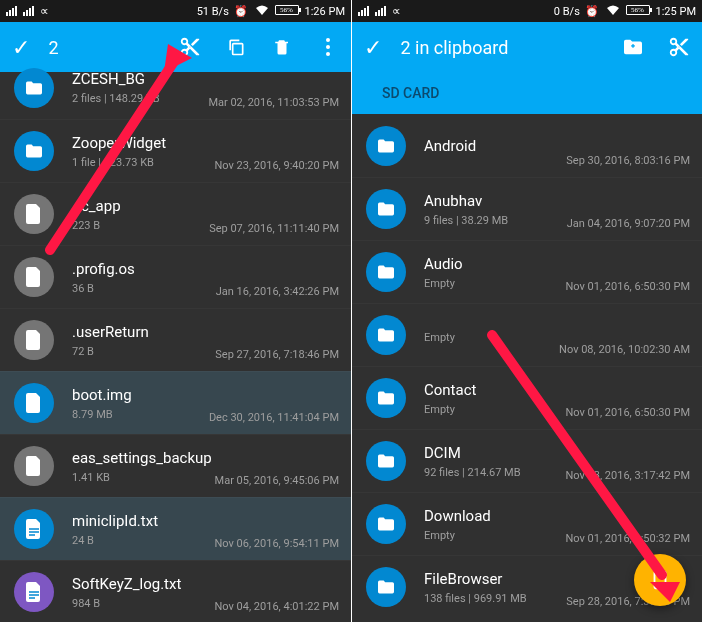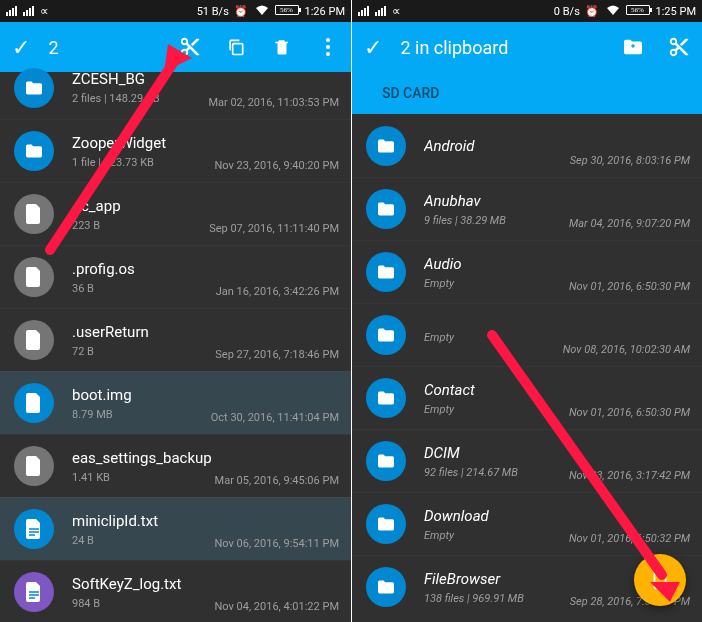--- a/index.html
+++ b/index.html
@@ -20,21 +20,21 @@
 
   .actionbar { height: 50px; background: #03a9f4; color: #fff; display: flex; align-items: center; padding: 0 12px; }
   .actionbar .title { font-size: 18px; margin-left: 18px; }
   .actionbar .icons { margin-left: auto; display: flex; gap: 24px; align-items: center; }
   .icon-btn { width: 22px; height: 22px; display: inline-flex; align-items: center; justify-content: center; cursor: pointer; }
   .check { font-size: 22px; }
 
   .tabbar { height: 42px; background: #03a9f4; color: #0c4a6e; display: flex; align-items: center; padding: 0 30px; font-size: 14px; font-weight: 500; }
 
   .list { position: absolute; top: 72px; left: 0; right: 0; bottom: 0; overflow: hidden; }
-  .phone2 .list { top: 114px; font-style: italic; }
+  .phone2 .list { top: 114px; }
 
   .item { height: 63px; display: flex; align-items: center; padding: 0 12px 0 14px; color: #fff; position: relative; }
   .item.selected { background: #37474f; justify-content: flex-end; }
   .item .avatar { width: 40px; height: 40px; border-radius: 50%; display: flex; align-items: center; justify-content: center; margin-right: 18px; flex-shrink: 0; }
   .av-blue { background: #0288d1; }
   .av-gray { background: #757575; }
   .av-purple { background: #7e57c2; }
   .item .texts { flex: 1; min-width: 0; }
   .item .name { font-size: 15px; color: #fff; white-space: nowrap; overflow: hidden; }
   .item .sub { font-size: 11px; color: #9e9e9e; margin-top: 4px; }
@@ -180,21 +180,21 @@
         <div class="item selected">
           <div class="avatar av-blue">
             <svg width="16" height="20" viewBox="0 0 16 20" fill="#fff">
               <path d="M2 0h8l4 4v14a2 2 0 01-2 2H2a2 2 0 01-2-2V2a2 2 0 012-2z"></path>
             </svg>
           </div>
           <div class="texts">
             <div class="name">boot.img</div>
             <div class="sub">8.79 MB</div>
           </div>
-          <div class="date">Oct 30, 2016, 11:41:04 PM</div>
+          <div class="date">Dec 30, 2016, 11:41:04 PM</div>
         </div>
         <div class="item">
           <div class="avatar av-gray">
             <svg width="16" height="20" viewBox="0 0 16 20" fill="#fff">
               <path d="M2 0h8l4 4v14a2 2 0 01-2 2H2a2 2 0 01-2-2V2a2 2 0 012-2z"></path>
             </svg>
           </div>
           <div class="texts">
             <div class="name">eas_settings_backup</div>
             <div class="sub">1.41 KB</div>
@@ -305,21 +305,21 @@
         <div class="item">
           <div class="avatar av-blue">
             <svg width="20" height="16" viewBox="0 0 24 20" fill="#fff">
               <path d="M2 4a2 2 0 012-2h5l2 2h9a2 2 0 012 2v10a2 2 0 01-2 2H4a2 2 0 01-2-2V4z"></path>
             </svg>
           </div>
           <div class="texts">
             <div class="name">Anubhav</div>
             <div class="sub">9 files | 38.29 MB</div>
           </div>
-          <div class="date">Mar 04, 2016, 9:07:20 PM</div>
+          <div class="date">Jan 04, 2016, 9:07:20 PM</div>
         </div>
         <div class="item">
           <div class="avatar av-blue">
             <svg width="20" height="16" viewBox="0 0 24 20" fill="#fff">
               <path d="M2 4a2 2 0 012-2h5l2 2h9a2 2 0 012 2v10a2 2 0 01-2 2H4a2 2 0 01-2-2V4z"></path>
             </svg>
           </div>
           <div class="texts">
             <div class="name">Audio</div>
             <div class="sub">Empty</div>

